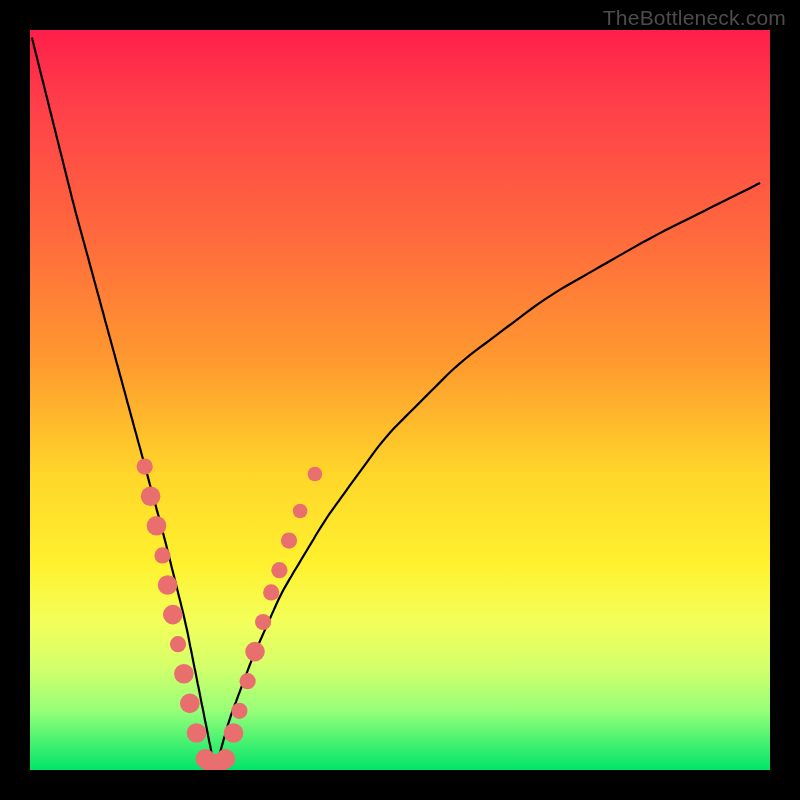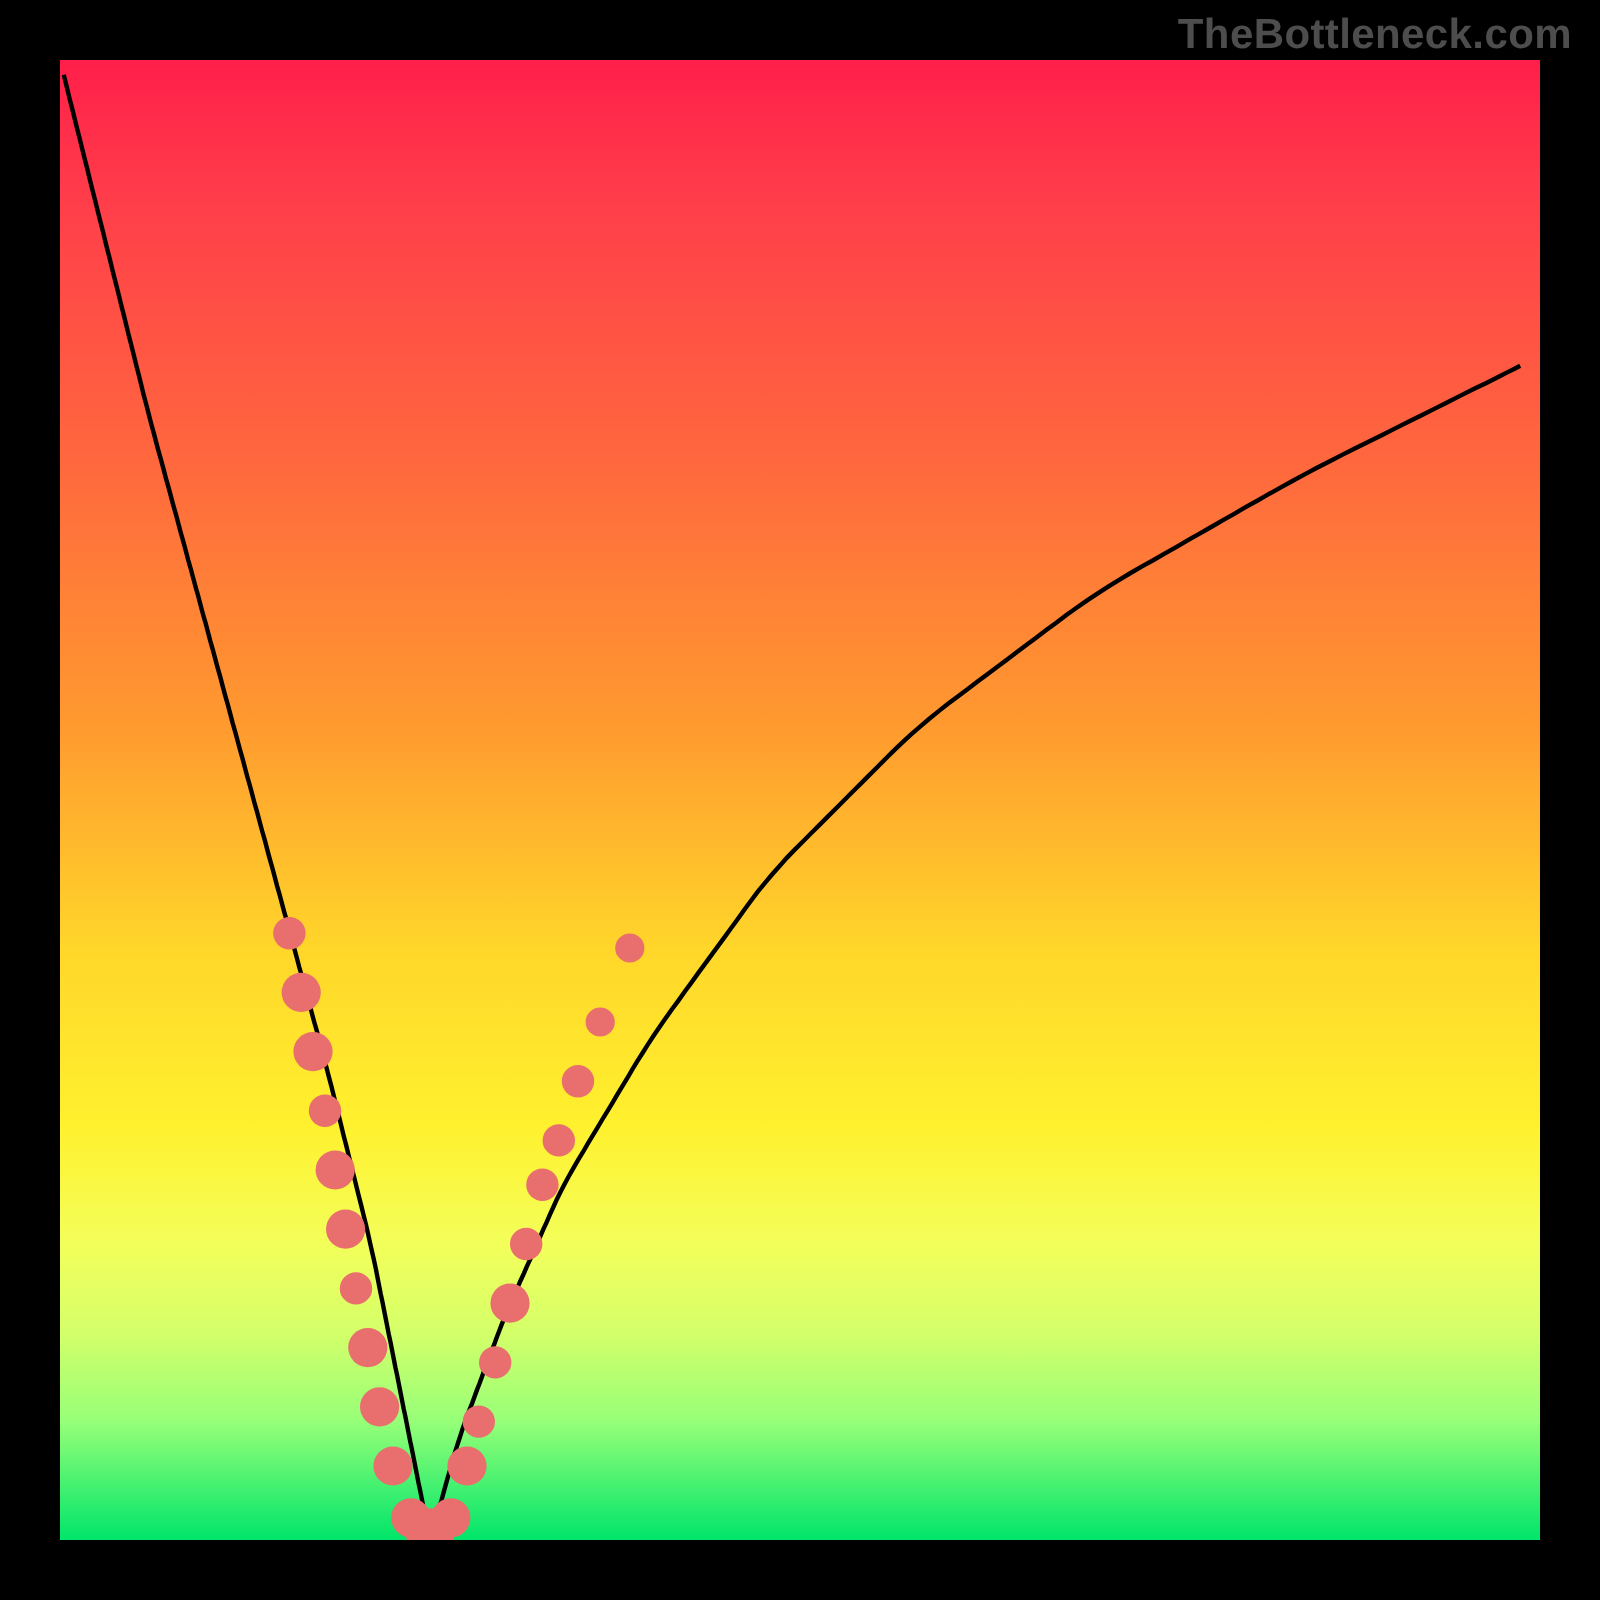--- a/index.html
+++ b/index.html
@@ -55,21 +55,21 @@
   .beads circle, .beads ellipse {
     fill: #e96e6e;
     stroke: none;
   }
   .watermark {
     position: absolute;
     top: 6px;
     right: 14px;
     color: #4d4d4d;
     font-size: 21px;
-    font-weight: 700;
+    font-weight: 400;
     letter-spacing: 0.2px;
   }
 </style>
 </head>
 <body>
 
 <div class="frame">
   <div class="plot-area">
     <div class="gradient"></div>
     <svg class="curve-svg" viewBox="0 0 740 740" preserveAspectRatio="none">

